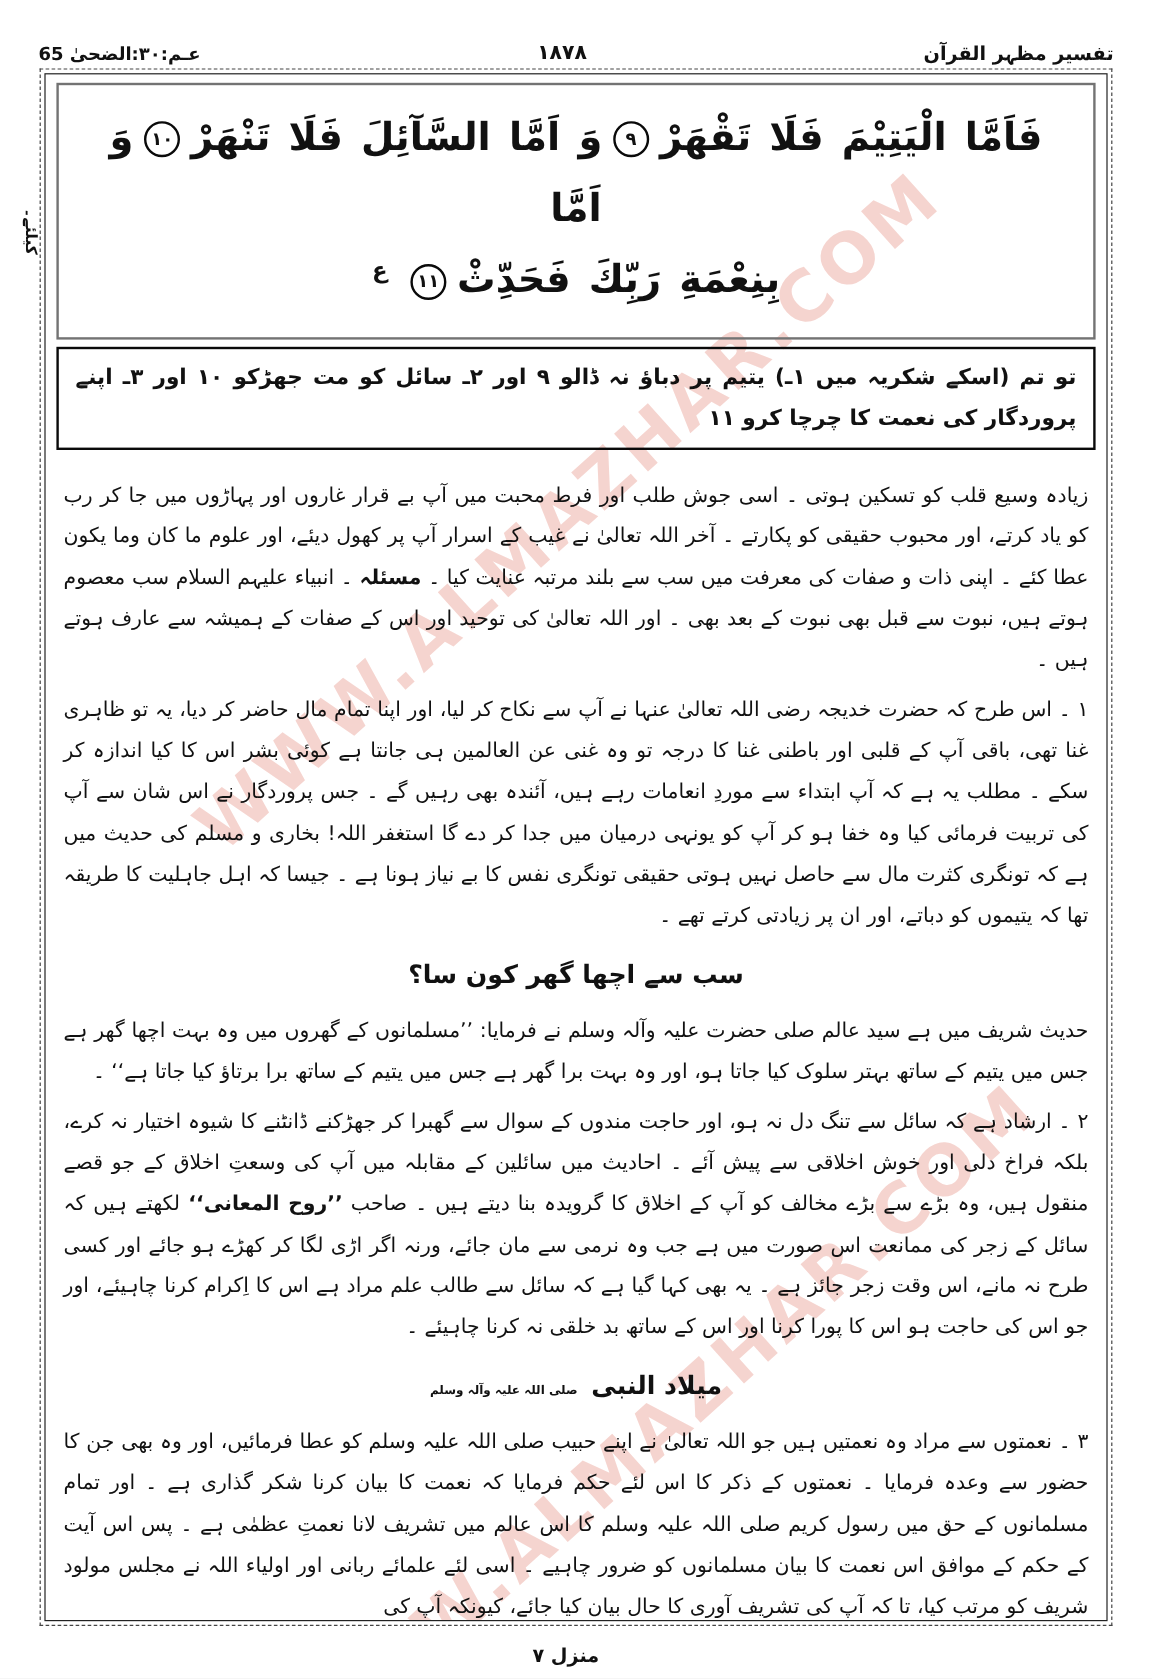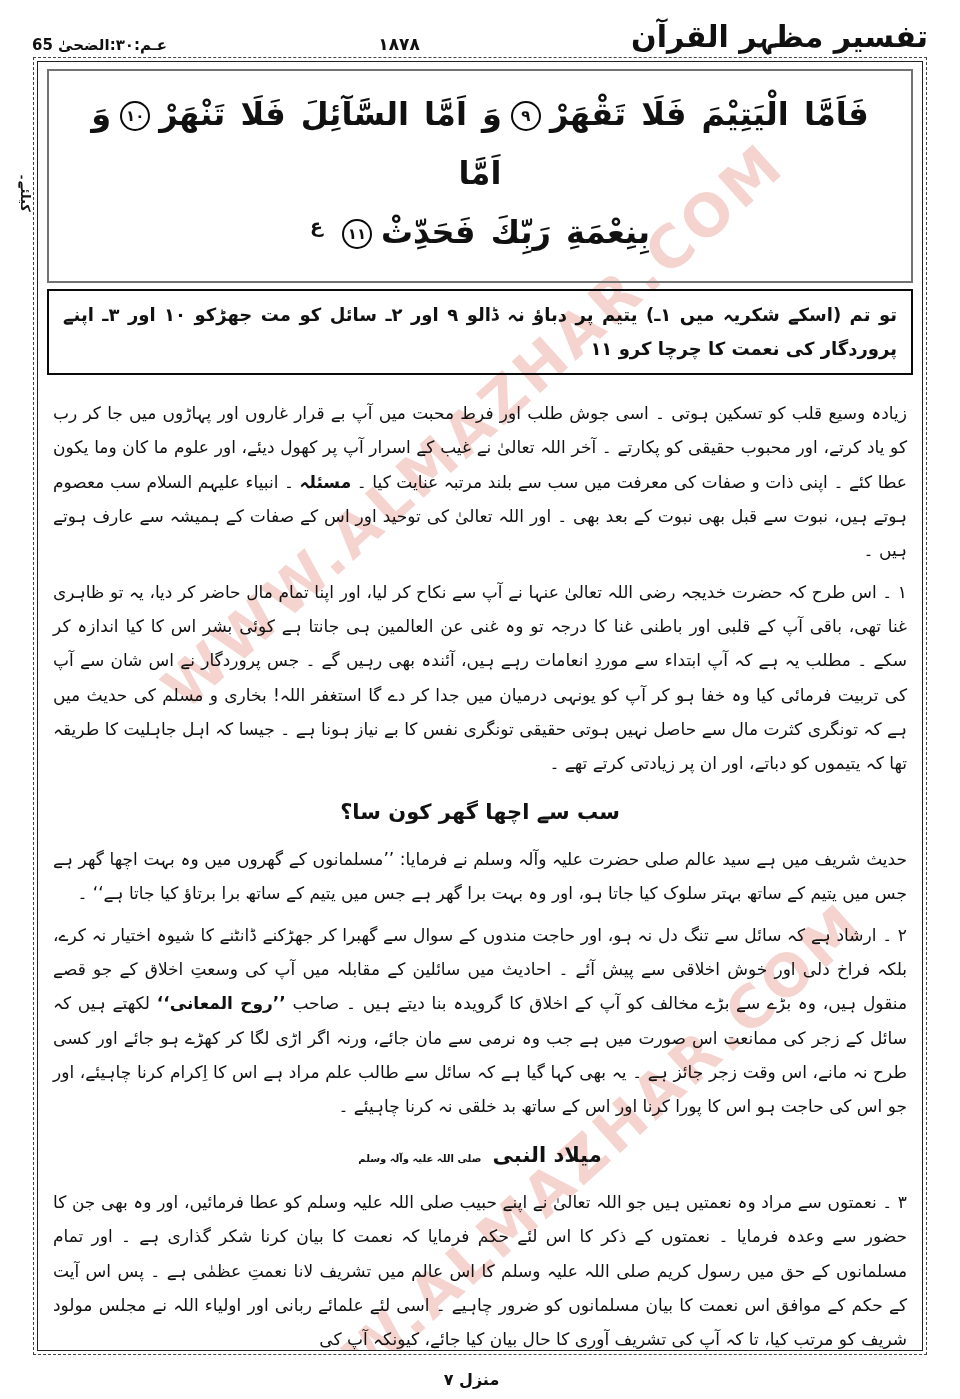--- a/index.html
+++ b/index.html
@@ -8,21 +8,21 @@
   .page {
     position:relative; width:960px; height:1399px; margin:0 auto;
     background:#ffffff; color:#111; overflow:hidden; direction:rtl;
   }
   
   .header {
     position:absolute; top:8px; right:32px; left:32px; height:46px;
     display:flex; justify-content:space-between; align-items:flex-end;
     direction:rtl; font-weight:bold;
   }
-  .header .book-title { font-size:30px; }
+  .header .book-title { font-size:16px; }
   .header .page-number { font-size:17px; letter-spacing:2px;margin-top:12px; }
   .header .juz-ref { font-size:15px; }
   
   .frame {
     position:absolute; top:57px; right:33px; left:33px; bottom:44px;
     border:1px dashed #444; padding:3px;
   }
   .frame-inner {
     position:relative; width:100%; height:100%;
     border:1px solid #222; padding:7px 9px; overflow:hidden;

